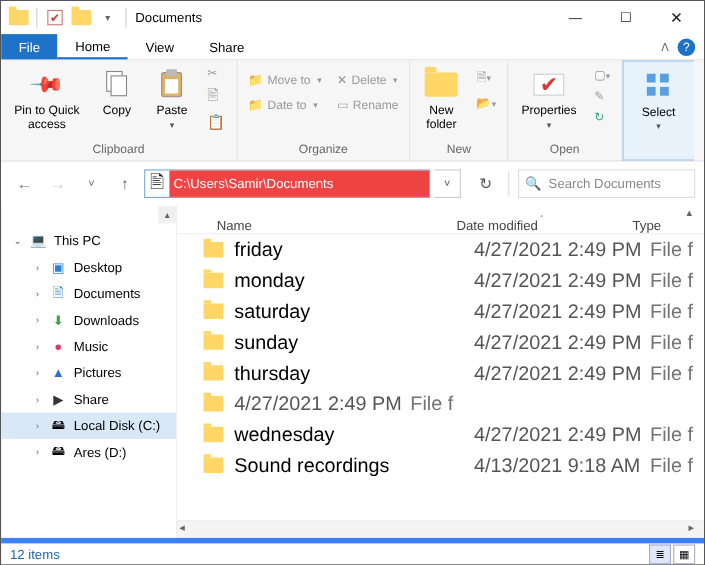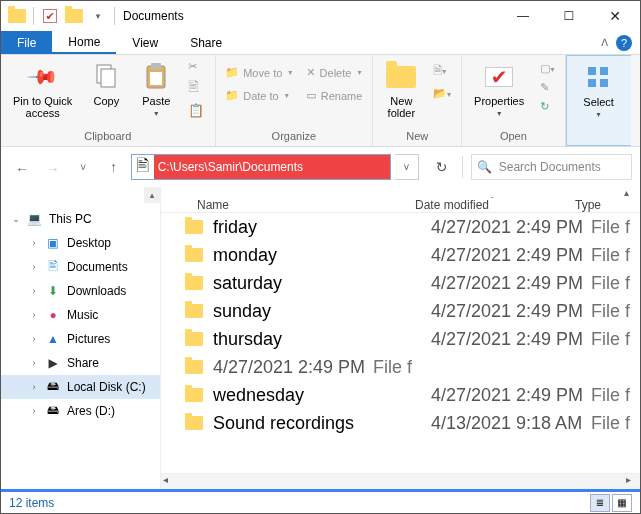--- a/index.html
+++ b/index.html
@@ -67,21 +67,21 @@
 .list-body { flex:1; overflow-y:auto; overflow-x:hidden; position:relative;}
 .row { display:flex; align-items:center; height:28px; font-size:18px; padding-left:24px;}
 .row .folder-ico { width:18px; height:14px; background:#ffd766; border-radius:1px; position:relative; margin-right:10px;}
 .row .folder-ico::before { content:""; position:absolute; top:-3px; left:0; width:7px; height:3px; background:#ffd766; border-radius:1px 1px 0 0;}
 .row .nm { flex:0 0 218px;}
 .row .dt { flex:0 0 160px; color:#555;}
 .row .tp { flex:1; color:#737373;}
 .arrow-scroll { width:16px; height:16px; color:#666; font-size:10px;}
 .hscroll { height:16px; border-top:1px solid #eee; display:flex; align-items:center; background:#f4f4f4;}
 
-.statusbar { height:24px; border-top:3px solid #3b82f6; display:flex; align-items:center; padding:4px 8px; font-size:12px;}
+.statusbar { height:24px; border-top:5px solid #3b82f6; display:flex; align-items:center; padding:4px 8px; font-size:12px;}
 .statusbar .count { color:#1e66b0;}
 .statusbar .viewbtns { margin-left:auto; display:flex; gap:2px;}
 .vbtn { width:20px; height:18px; border:1px solid #aac; display:flex; align-items:center; justify-content:center; font-size:10px;}
 .vbtn.active { background:#dce8f6;}
 
 
 .pin-ico { transform:rotate(45deg); font-size:22px; color:#555;}
 .newfolder-ico { width:30px; height:22px; background:#ffd766; border-radius:2px; position:relative;}
 .newfolder-ico::before{content:"";position:absolute;top:-5px;left:0;width:11px;height:5px;background:#ffd766;border-radius:2px 2px 0 0;}
 </style>

